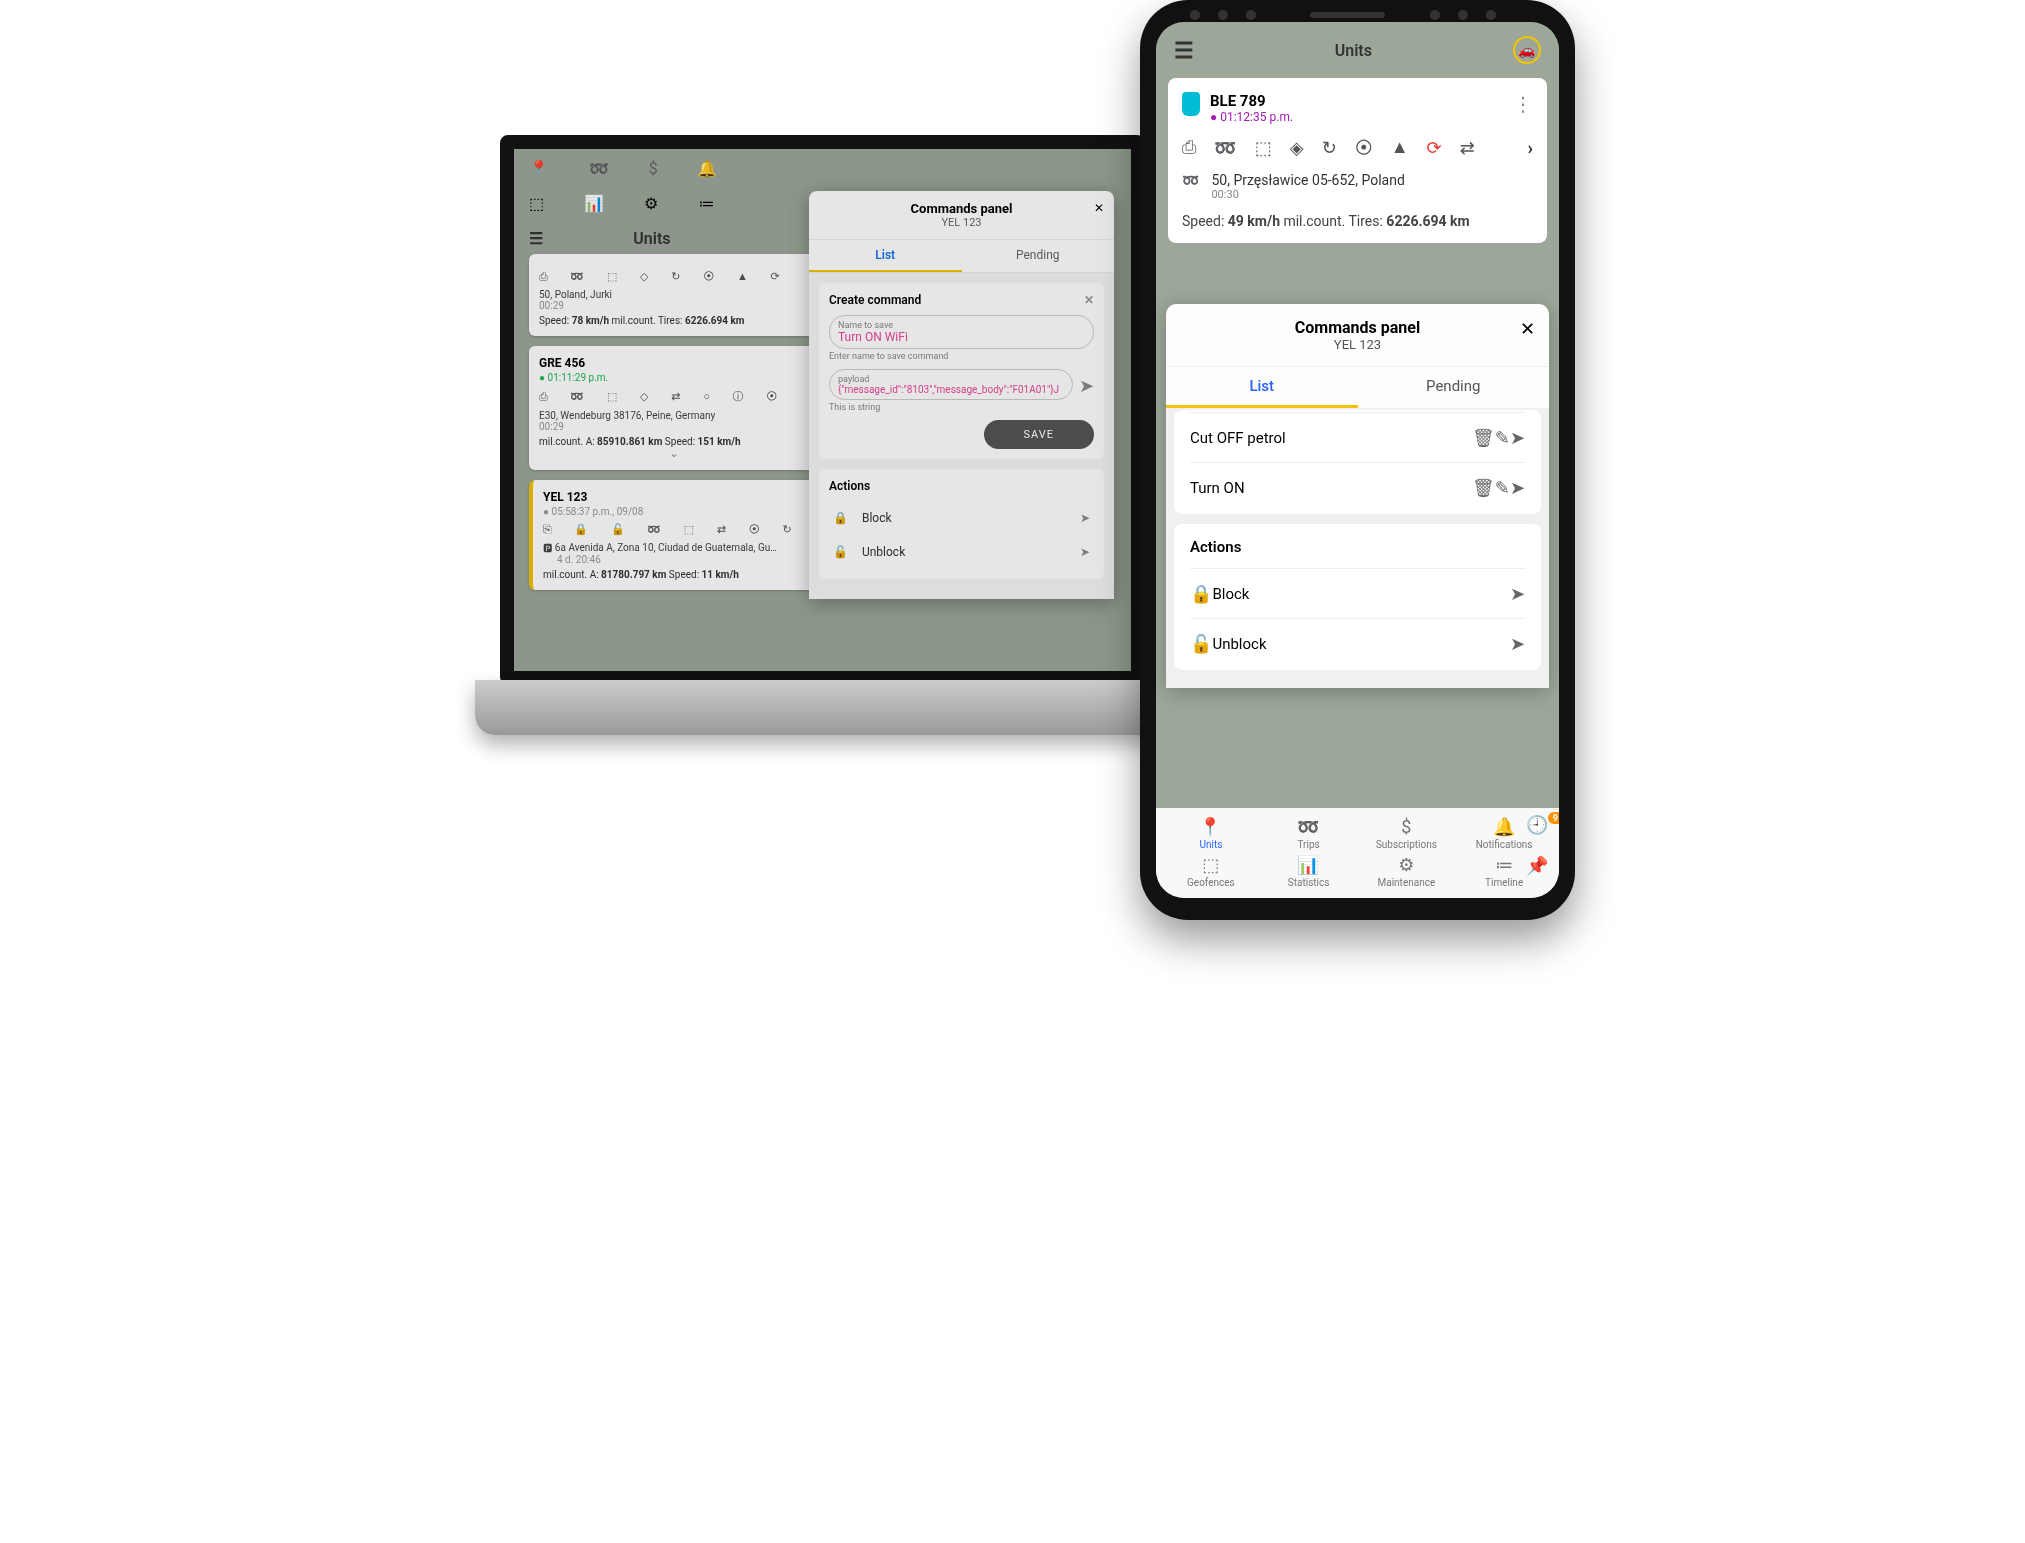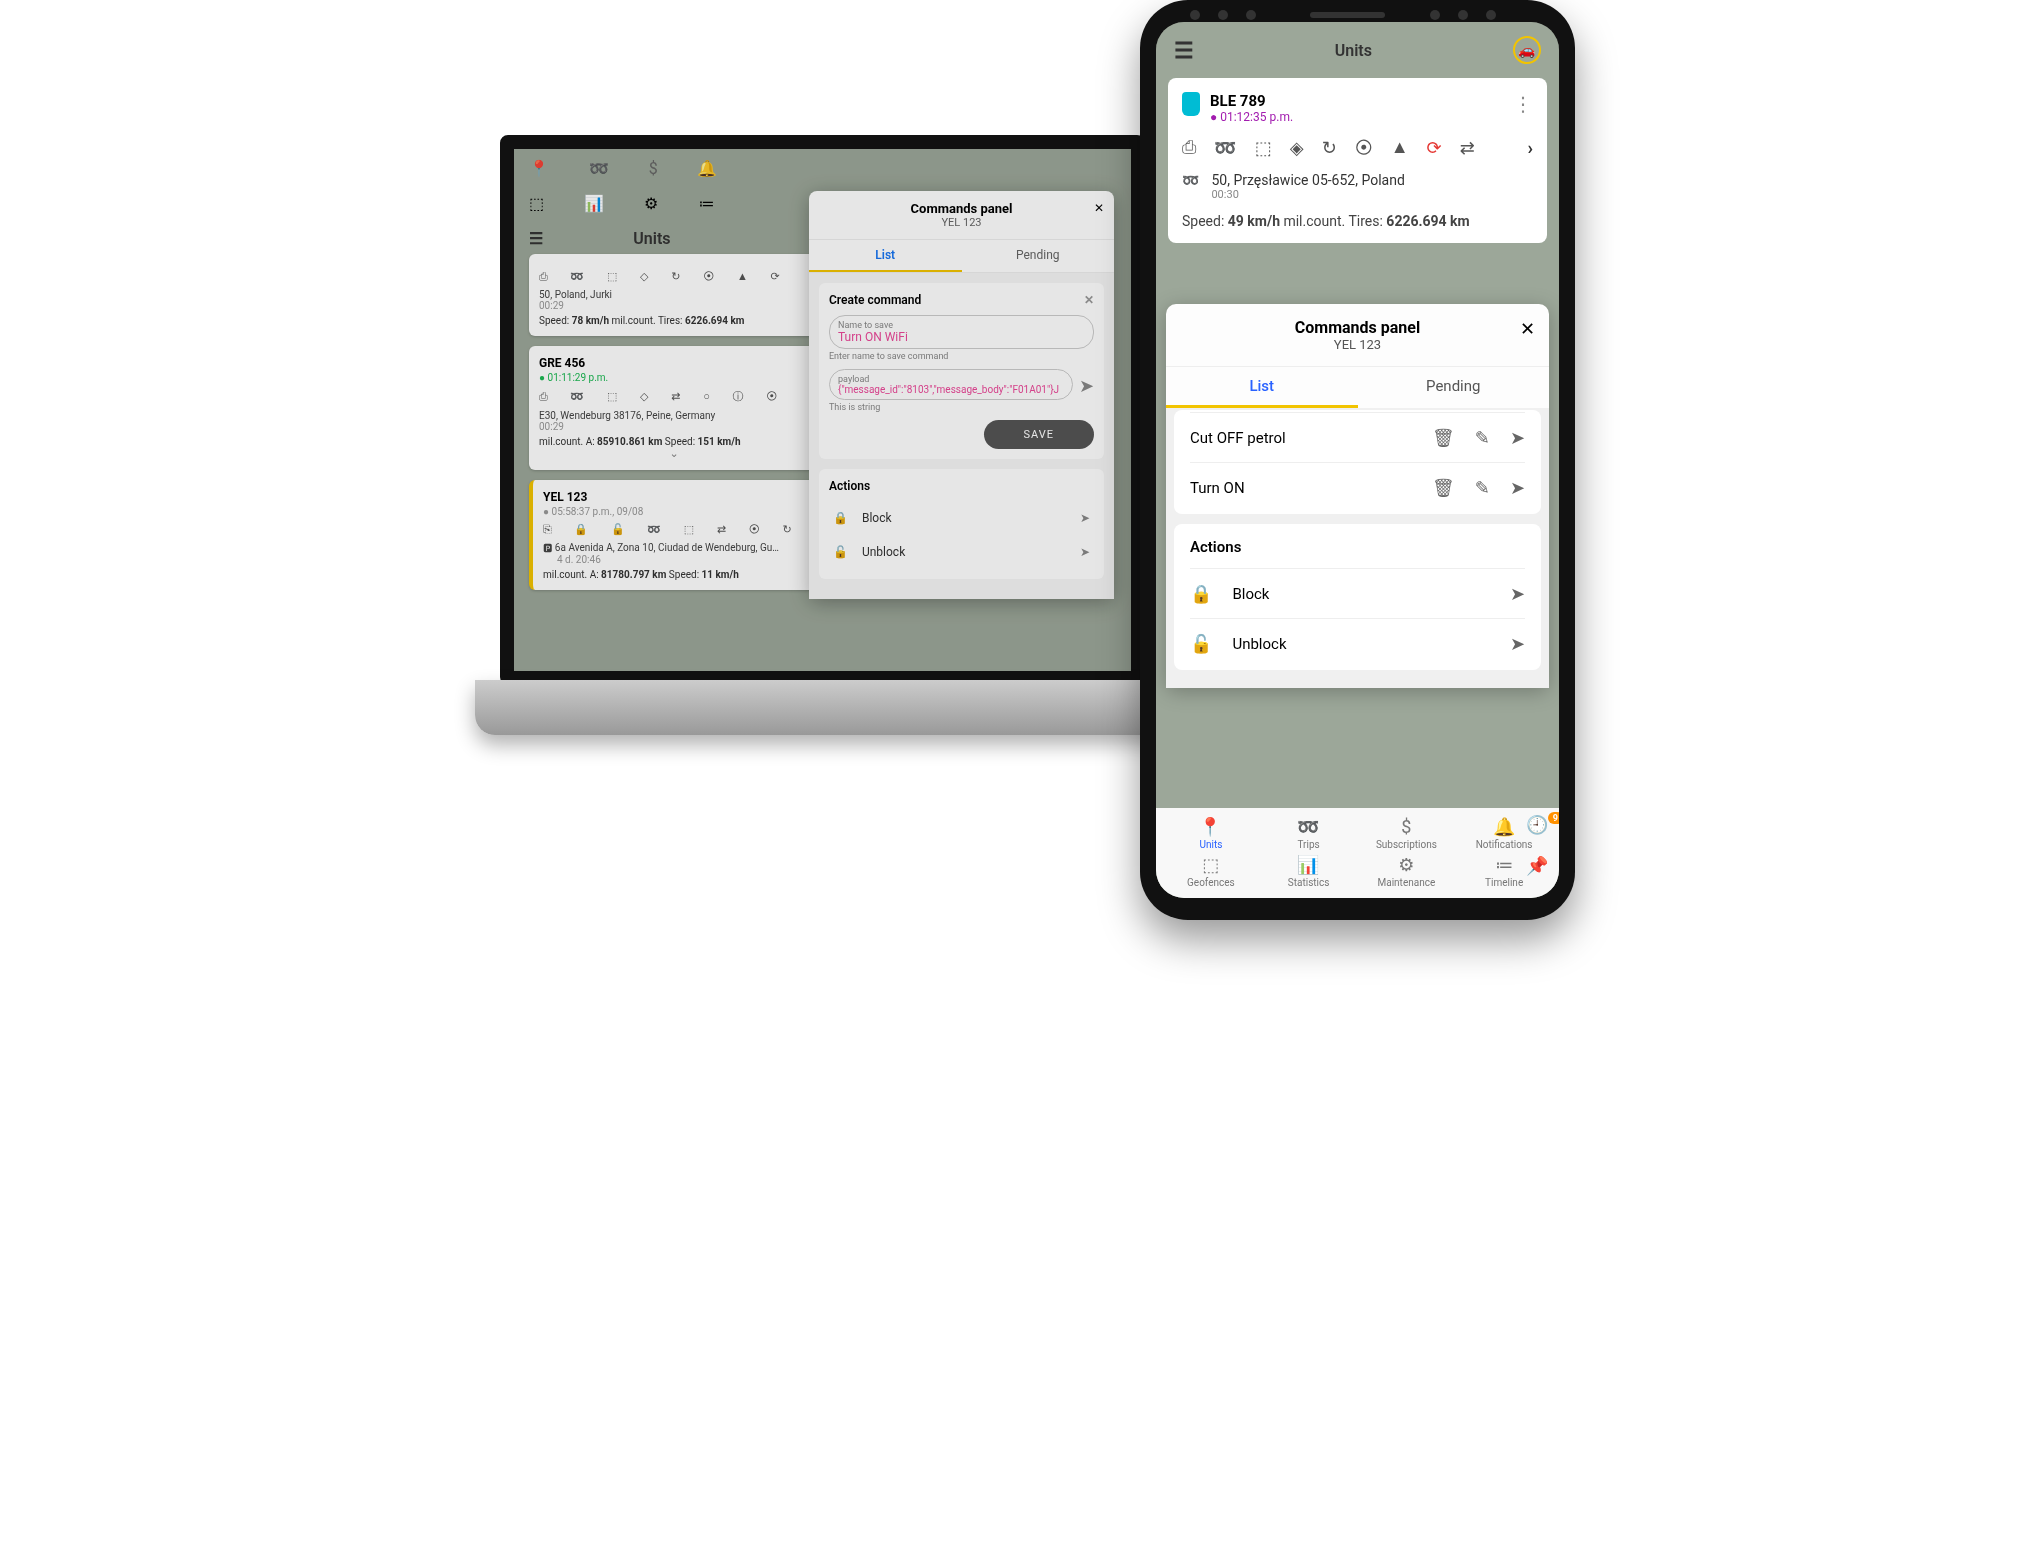--- a/index.html
+++ b/index.html
@@ -83,21 +83,21 @@
 .pm-head{padding:14px;text-align:center;position:relative;border-bottom:1px solid #eee}
 .pm-head .t1{font-weight:700;font-size:16px}
 .pm-head .t2{color:#555;font-size:13px}
 .pm-head .x{position:absolute;right:14px;top:14px;font-size:18px}
 .pm-tabs{display:flex}
 .pm-tab{flex:1;text-align:center;padding:10px;color:#555;font-size:15px}
 .pm-tab.act{color:#2962ff;border-bottom:3px solid #f2c400;font-weight:500}
 .pm-body{padding:2px 8px 8px;background:#f0f0f0}
 .pm-card{background:#fff;border-radius:8px;padding:2px 16px;margin-bottom:10px}
 .pm-sec{display:flex;justify-content:space-between;align-items:center;padding:12px 0;font-weight:600;font-size:15px}
-.pm-row{display:flex;align-items:center;padding:14px 0;border-top:1px solid #eee;font-size:15px;gap:20px}
+.pm-row{display:flex;align-items:center;padding:14px 0;border-top:1px solid #eee;font-size:15px;gap:0}
 .pm-row .nm{flex:1}
 .pm-row .ic{color:#666;font-size:18px}
 
 
 .p-nav{position:absolute;left:0;right:0;bottom:0;background:#f8f8f8;padding:8px 6px 6px;font-size:10px;color:#777;z-index:2}
 .p-nav-r{display:flex;justify-content:space-around;margin-bottom:4px}
 .p-nav-i{text-align:center;flex:1}
 .p-nav-i .g{font-size:18px;display:block;margin-bottom:2px}
 .p-nav-i.act{color:#2962ff}
 .p-nav-i .bdg{position:relative}
@@ -148,21 +148,21 @@
           <div class="uc-addr"><span>E30, Wendeburg 38176, Peine, Germany</span><br><span style="color:#999">00:29</span></div>
           <div class="uc-stats">mil.count. A: <b>85910.861 km</b>   Speed: <b>151 km/h</b></div>
           <div style="text-align:center;color:#888">⌄</div>
         </div>
         <div class="unit-card sel">
           <div class="pc-h"><span class="car-ic" style="background:#f2c400"></span><div>
                   <div class="uc-title">YEL 123</div>
                   <div class="uc-time" style="color:#999">● 05:58:37 p.m., 09/08</div>
                 </div></div>
           <div class="uc-icons">⎘ 🔒 🔓 ➿ ⬚ ⇄ ⦿ ↻</div>
-          <div class="uc-addr">🅿 <span>6a Avenida A, Zona 10, Ciudad de Wendeburg, Gu…</span><br><span style="color:#999;margin-left:14px">4 d. 20:46</span></div>
+          <div class="uc-addr">🅿 <span>6a Avenida A, Zona 10, Ciudad de Guatemala, Gu…</span><br><span style="color:#999;margin-left:14px">4 d. 20:46</span></div>
           <div class="uc-stats">mil.count. A: <b>81780.797 km</b>   Speed: <b>11 km/h</b></div>
         </div>
       </div>
 
       <div class="l-modal">
         <div class="lm-head">
           <div class="t1">Commands panel</div>
           <div class="t2">YEL 123</div>
           <span class="x">✕</span>
         </div>

